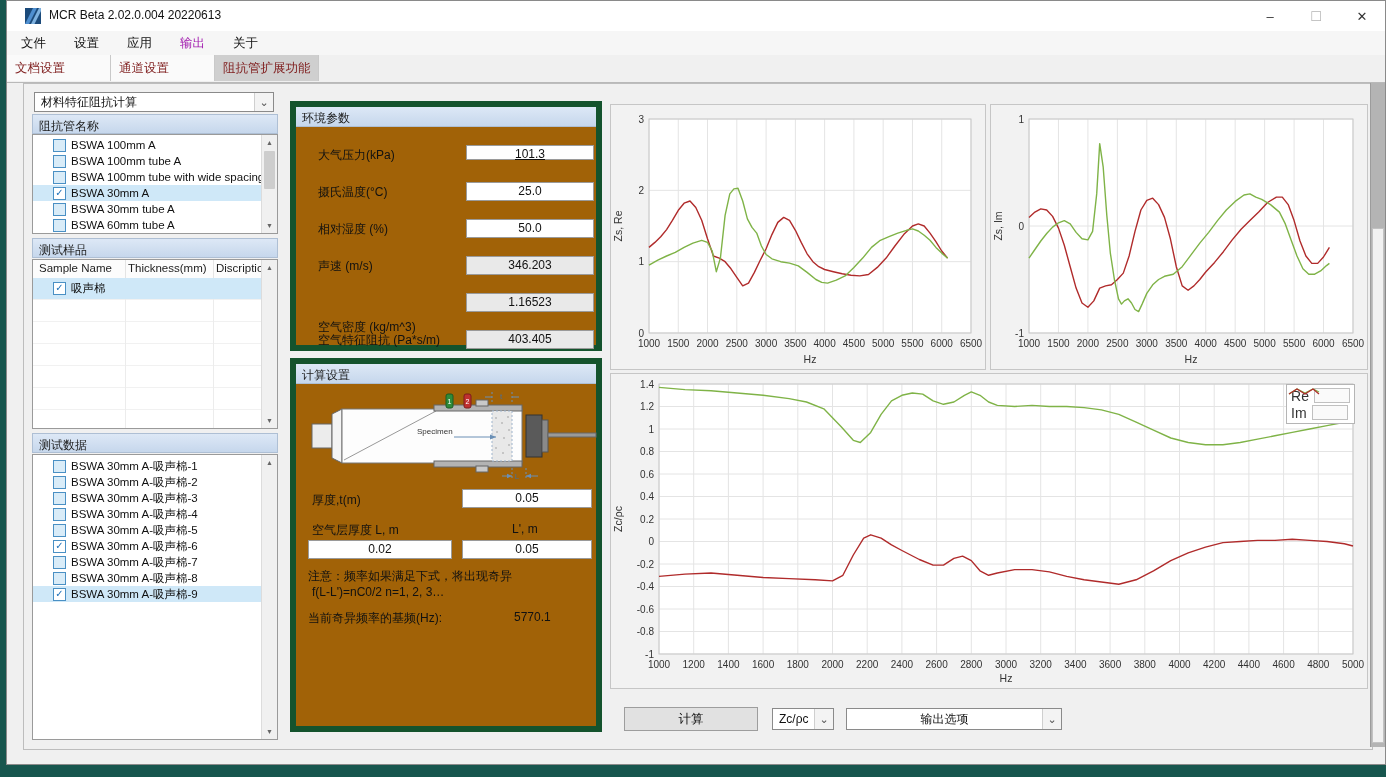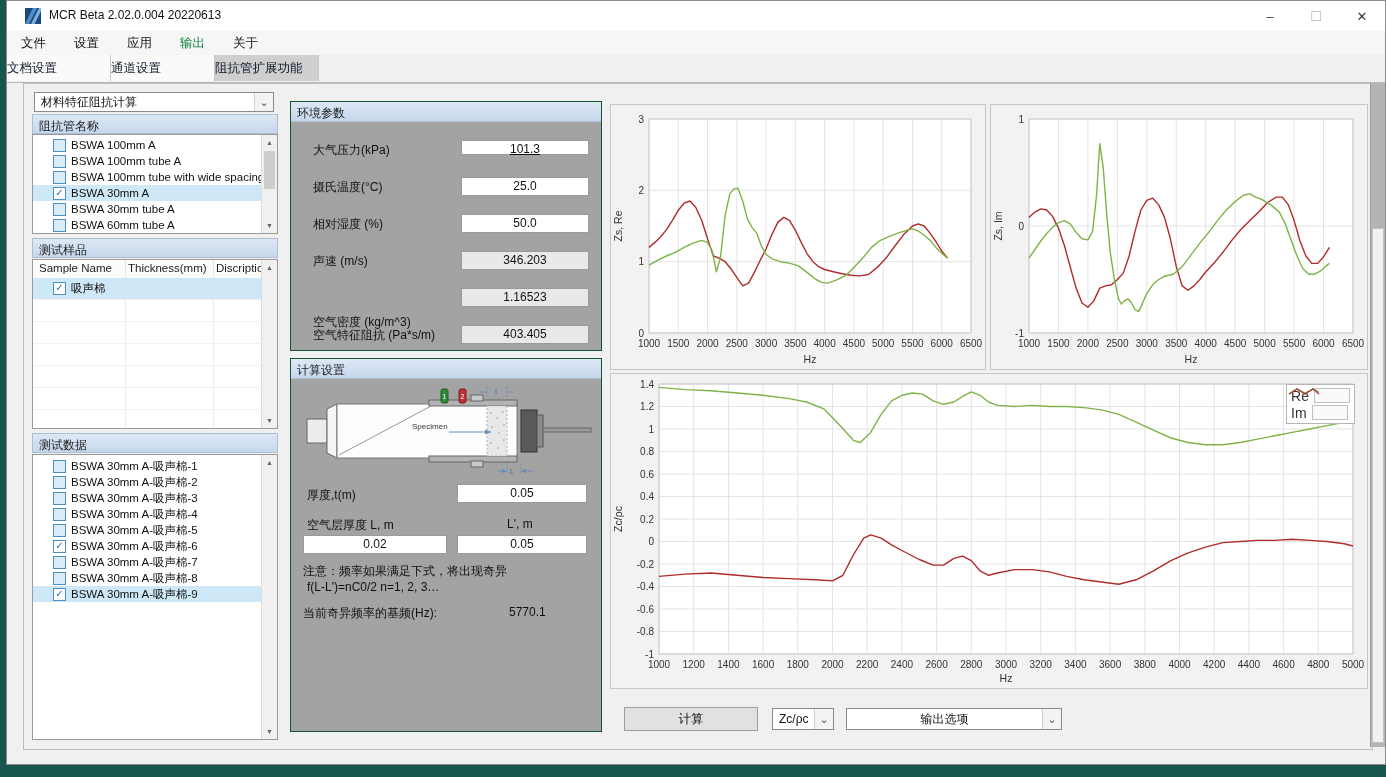--- a/index.html
+++ b/index.html
@@ -8,45 +8,45 @@
   
   .titlebar{position:absolute;left:0;top:0;right:0;height:30px;background:#ffffff;border-bottom:1px solid #e3e3e3;}
   .appicon{position:absolute;left:18px;top:7px;width:16px;height:16px;}
   .title{position:absolute;left:42px;top:7px;font-size:12px;color:#111;}
   .wctrls{position:absolute;right:0;top:0;height:30px;display:flex;}
   .wc{width:46px;height:30px;display:flex;align-items:center;justify-content:center;font-size:13px;color:#333;}
   .wc.dis{color:#b5b5b5;}
   
   .menubar{position:absolute;left:0;top:30px;right:0;height:24px;background:#f6f6f6;border-bottom:1px solid #e0e0e0;display:flex;align-items:center;}
   .mitem{padding:0 14px;font-size:12.5px;color:#111;height:24px;line-height:24px;}
-  .mitem.dis{color:#15803d;}
+  .mitem.dis{color:#a21caf;}
   
   .tabbar{position:absolute;left:0;top:54px;right:0;height:27px;background:#f0f0f0;border-bottom:1px solid #b9b9b9;display:flex;}
-  .tab{width:104px;height:26px;line-height:26px;text-align:left;font-size:12.5px;color:#0f172a;background:#fafafa;border-right:1px solid #c9c9c9;box-sizing:border-box;}
+  .tab{width:104px;height:26px;line-height:26px;text-align:left;padding-left:8px;font-size:12.5px;color:#7f1d1d;background:#fafafa;border-right:1px solid #c9c9c9;box-sizing:border-box;}
   .tab.active{background:#cfcfcf;}
   
   .content{position:absolute;left:16px;top:82px;width:1348px;height:665px;border:1px solid #bdbdbd;background:#f0f0f0;}
   
   .hdr{background:linear-gradient(#dde8f6,#c6d7ec);border:1px solid #aebfd4;box-sizing:border-box;font-size:12px;color:#1c1c1c;padding:3px 6px;height:20px;}
   .combo{background:#fff;border:1px solid #8a8a8a;box-sizing:border-box;font-size:12px;color:#111;display:flex;align-items:center;}
   .combo .val{flex:1;padding:0 6px;white-space:nowrap;overflow:hidden;}
   .combo .arr{width:18px;height:100%;display:flex;align-items:center;justify-content:center;color:#555;font-size:11px;background:#f3f3f3;border-left:1px solid #cfcfcf;}
   .input{background:#fff;border:1px solid #9a9a9a;box-sizing:border-box;font-size:12px;color:#111;text-align:center;line-height:17px;}
   .input.ro{background:#e9e9e9;}
   .listbox{background:#fff;border:1px solid #9a9a9a;box-sizing:border-box;overflow:hidden;position:relative;}
   .lrow{display:flex;align-items:center;height:16px;padding-left:20px;font-size:11.5px;color:#111;white-space:nowrap;}
   .lrow.sel{background:#cfe8f8;}
   .cb{width:11px;height:11px;border:1px solid #4a90c4;background:#d9ecf8;margin-right:5px;flex:0 0 11px;font-size:10px;line-height:10px;text-align:center;color:#1d70b8;box-sizing:content-box;}
   .cb.on{background:#fff;font-weight:bold;}
   .vscroll{position:absolute;right:0;top:0;bottom:0;width:15px;background:#f0f0f0;border-left:1px solid #dcdcdc;}
   .sarr{position:absolute;left:0;width:15px;height:15px;font-size:7px;color:#666;text-align:center;line-height:15px;background:#f0f0f0;}
   .sarr.up{top:0;}
   .sarr.dn{bottom:0;}
   .sthumb{position:absolute;left:2px;width:11px;background:#cdcdcd;border-radius:1px;}
-  .gbox{position:absolute;background:#a3a3a3;border:1px solid #14532d;box-sizing:border-box;}
+  .gbox{position:absolute;background:#a16207;border:6px solid #14532d;box-sizing:border-box;}
   .glabel{font-size:12px;color:#111;}
   .note{font-size:12px;color:#111;line-height:16px;}
   .chartbox{position:absolute;background:#f2f2f2;border:1px solid #c6c6c6;box-sizing:border-box;}
   .chartbox svg{position:absolute;left:0;top:0;}
   .btn{background:#e1e1e1;border:1px solid #9d9d9d;font-size:12.5px;color:#111;text-align:center;box-sizing:border-box;}
   .legend{position:absolute;background:#fff;border:1px solid #b5b5b5;padding:2px 4px;font-size:14px;color:#333;}
   .lg-row{display:flex;align-items:center;height:17px;}
   .lg-row .lg-ic{width:34px;height:13px;border:1px solid #c0c0c0;margin-left:5px;background:#fafafa;}
   .rightscroll{position:absolute;right:0;top:82px;width:14px;height:664px;background:#b4b4b4;border-left:1px solid #9c9c9c;}
   .rightscroll .rthumb{position:absolute;left:1px;width:12px;background:#f1f1f1;border:1px solid #c2c2c2;box-sizing:border-box;}

